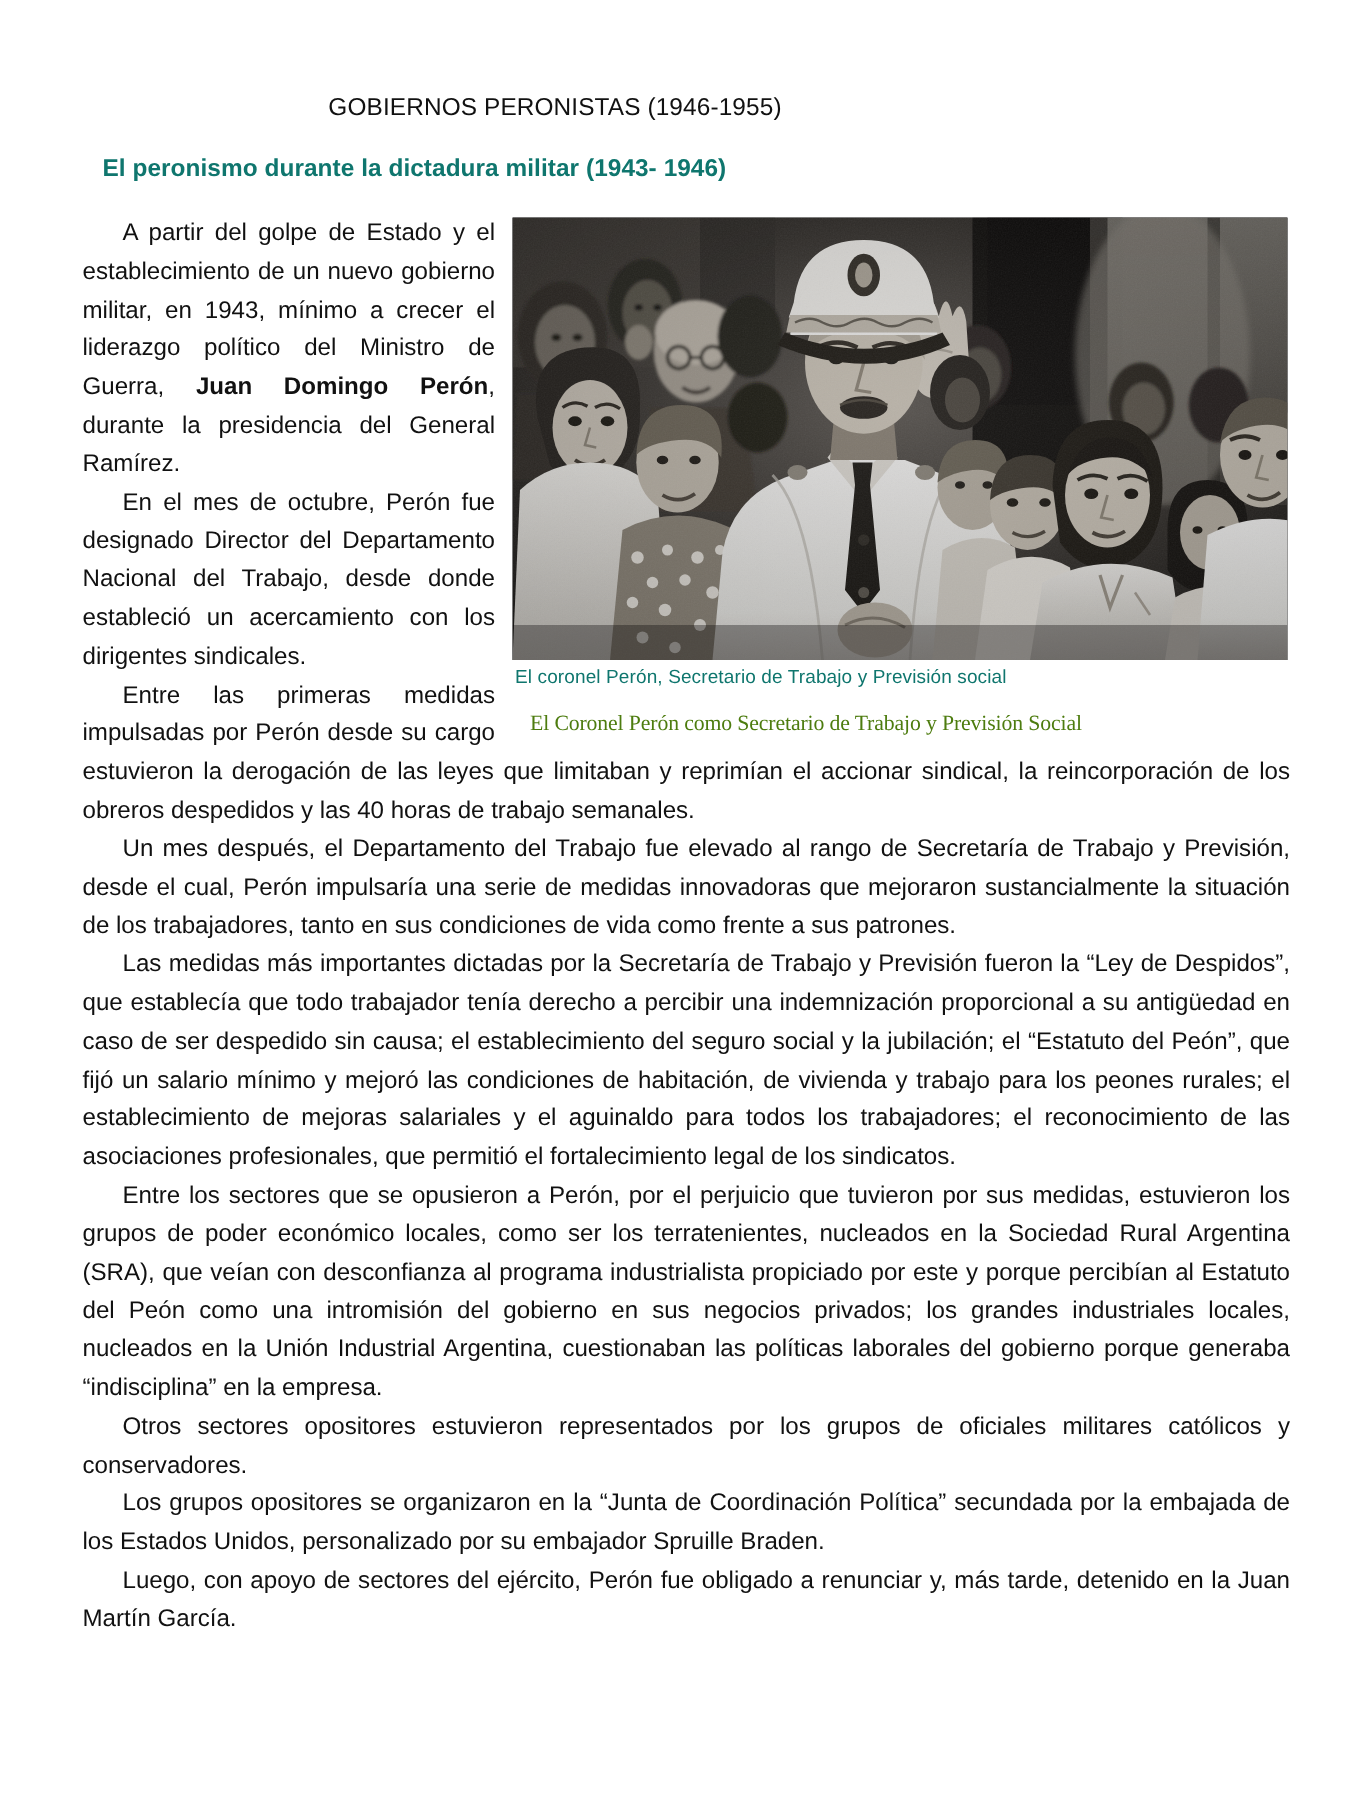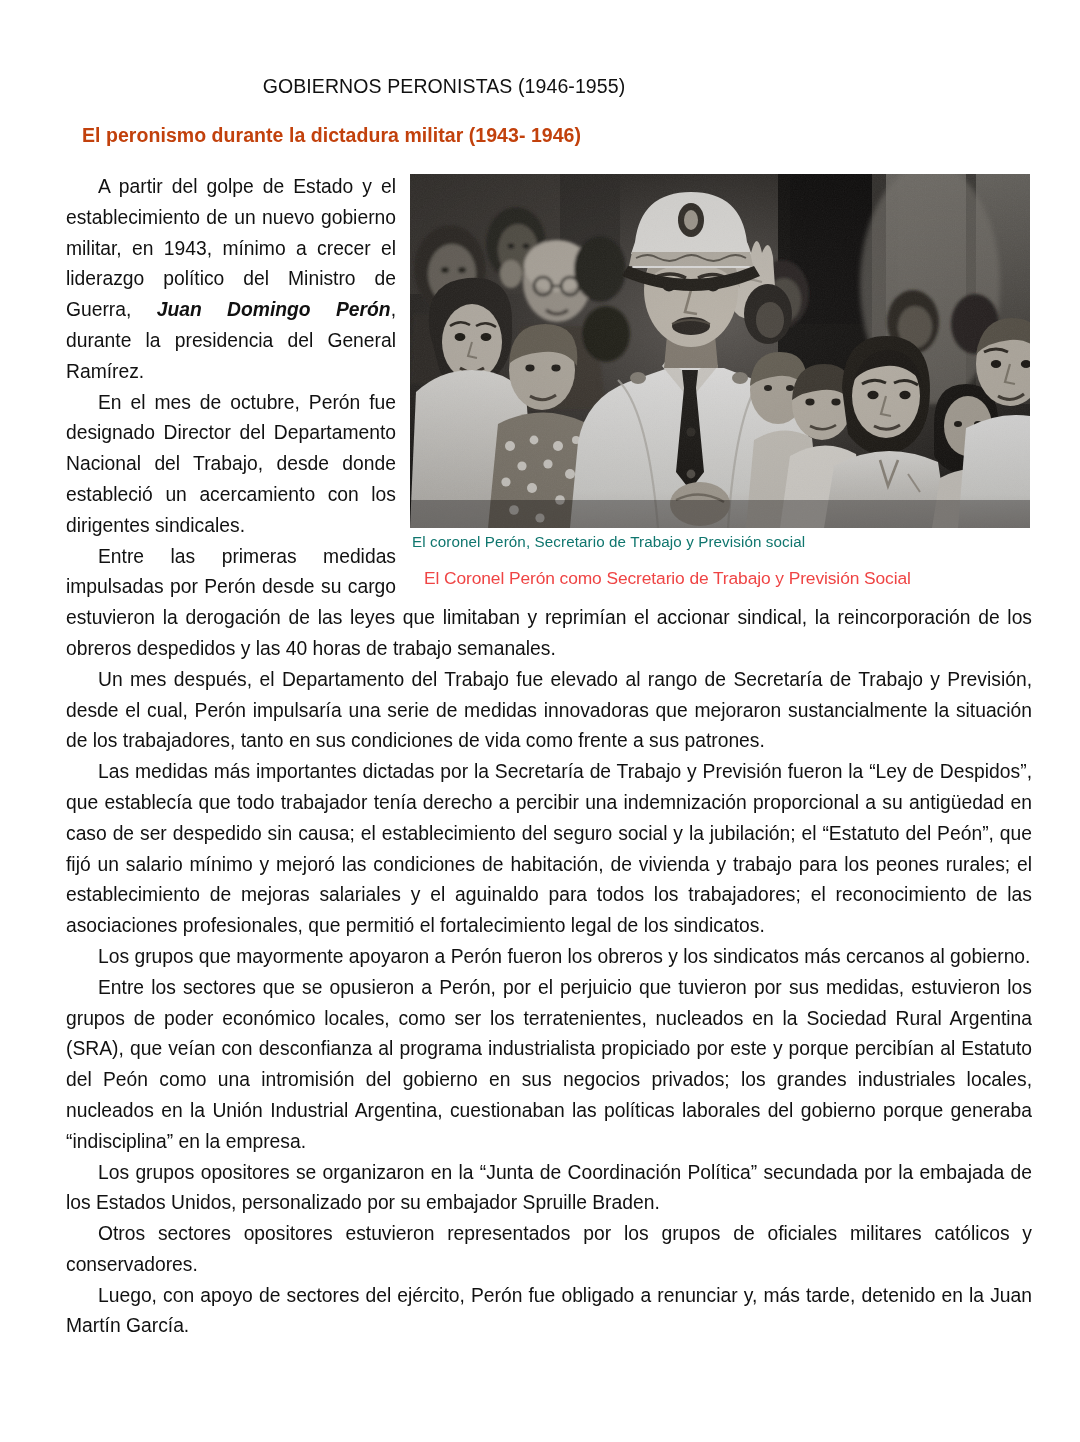--- a/index.html
+++ b/index.html
@@ -39,21 +39,21 @@
 
   
   .section-heading {
     position: absolute;
     top: 123px;
     left: 82px;
     font-size: 19.5px;
     font-weight: bold;
     line-height: 24px;
     letter-spacing: 0.05px;
-    color: #c2410c;
+    color: #0f766e;
   }
 
   
   .body-flow {
     position: absolute;
     top: 172px;
     left: 66px;
     width: 966px;
     font-size: 19.3px;
     line-height: 30.8px;
@@ -62,21 +62,21 @@
     color: #111;
     hyphens: none;
   }
 
   .body-flow p {
     margin: 0;
     text-indent: 32px;
     text-align: justify;
   }
 
-  b, strong { font-weight: bold; font-style: italic; }
+  b, strong { font-weight: bold; }
 
   
   .figure {
     float: right;
     width: 622px;
     margin: 2px 0 0 14px;
     shape-margin: 0;
   }
 
   .photo {
@@ -95,24 +95,24 @@
     font-size: 15.2px;
     line-height: 20px;
     color: #0f766e;
     padding: 4px 0 0 2px;
     letter-spacing: 0.1px;
     font-family: "Liberation Sans", sans-serif;
   }
 
   .caption-main {
     display: block;
-    font-family: Liberation Sans, sans-serif;
+    font-family: Liberation Serif, serif;
     font-size: 17.4px;
     line-height: 24px;
-    color: #ef4444;
+    color: #4d7c0f;
     padding: 14px 0 0 14px;
     letter-spacing: -0.1px;
   }
 
   .figure-spacer { height: 10px; }
 </style>
 </head>
 <body>
 
 <div class="page">
@@ -366,25 +366,24 @@
     <p><span>A partir del golpe de Estado y el establecimiento de un nuevo gobierno militar, en 1943, mínimo a crecer el liderazgo político del Ministro de Guerra, </span><b>Juan Domingo Perón</b><span>, durante la presidencia del General Ramírez.</span></p>
 
     <p>En el mes de octubre, Perón fue designado Director del Departamento Nacional del Trabajo, desde donde estableció un acercamiento con los dirigentes sindicales.</p>
 
     <p>Entre las primeras medidas impulsadas por Perón desde su cargo estuvieron la derogación de las leyes que limitaban y reprimían el accionar sindical, la reincorporación de los obreros despedidos y las 40 horas de trabajo semanales.</p>
 
     <p>Un mes después, el Departamento del Trabajo fue elevado al rango de Secretaría de Trabajo y Previsión, desde el cual, Perón impulsaría una serie de medidas innovadoras que mejoraron sustancialmente la situación de los trabajadores, tanto en sus condiciones de vida como frente a sus patrones.</p>
 
     <p>Las medidas más importantes dictadas por la Secretaría de Trabajo y Previsión fueron la “Ley de Despidos”, que establecía que todo trabajador tenía derecho a percibir una indemnización proporcional a su antigüedad en caso de ser despedido sin causa; el establecimiento del seguro social y la jubilación; el “Estatuto del Peón”, que fijó un salario mínimo y mejoró las condiciones de habitación, de vivienda y trabajo para los peones rurales; el establecimiento de mejoras salariales y el aguinaldo para todos los trabajadores; el reconocimiento de las asociaciones profesionales, que permitió el fortalecimiento legal de los sindicatos.</p>
 
-    <p>Los grupos que mayormente apoyaron a Perón fueron los obreros y los sindicatos más cercanos al gobierno.</p>
 
     <p>Entre los sectores que se opusieron a Perón, por el perjuicio que tuvieron por sus medidas, estuvieron los grupos de poder económico locales, como ser los terratenientes, nucleados en la Sociedad Rural Argentina (SRA), que veían con desconfianza al programa industrialista propiciado por este y porque percibían al Estatuto del Peón como una intromisión del gobierno en sus negocios privados; los grandes industriales locales, nucleados en la Unión Industrial Argentina, cuestionaban las políticas laborales del gobierno porque generaba “indisciplina” en la empresa.</p>
 
+    <p>Otros sectores opositores estuvieron representados por los grupos de oficiales militares católicos y conservadores.</p>
+
     <p>Los grupos opositores se organizaron en la “Junta de Coordinación Política” secundada por la embajada de los Estados Unidos, personalizado por su embajador Spruille Braden.</p>
-
-    <p>Otros sectores opositores estuvieron representados por los grupos de oficiales militares católicos y conservadores.</p>
 
 
     <p>Luego, con apoyo de sectores del ejército, Perón fue obligado a renunciar y, más tarde, detenido en la Juan Martín García.</p>
 
   </div>
 </div>
 
 </body></html>

